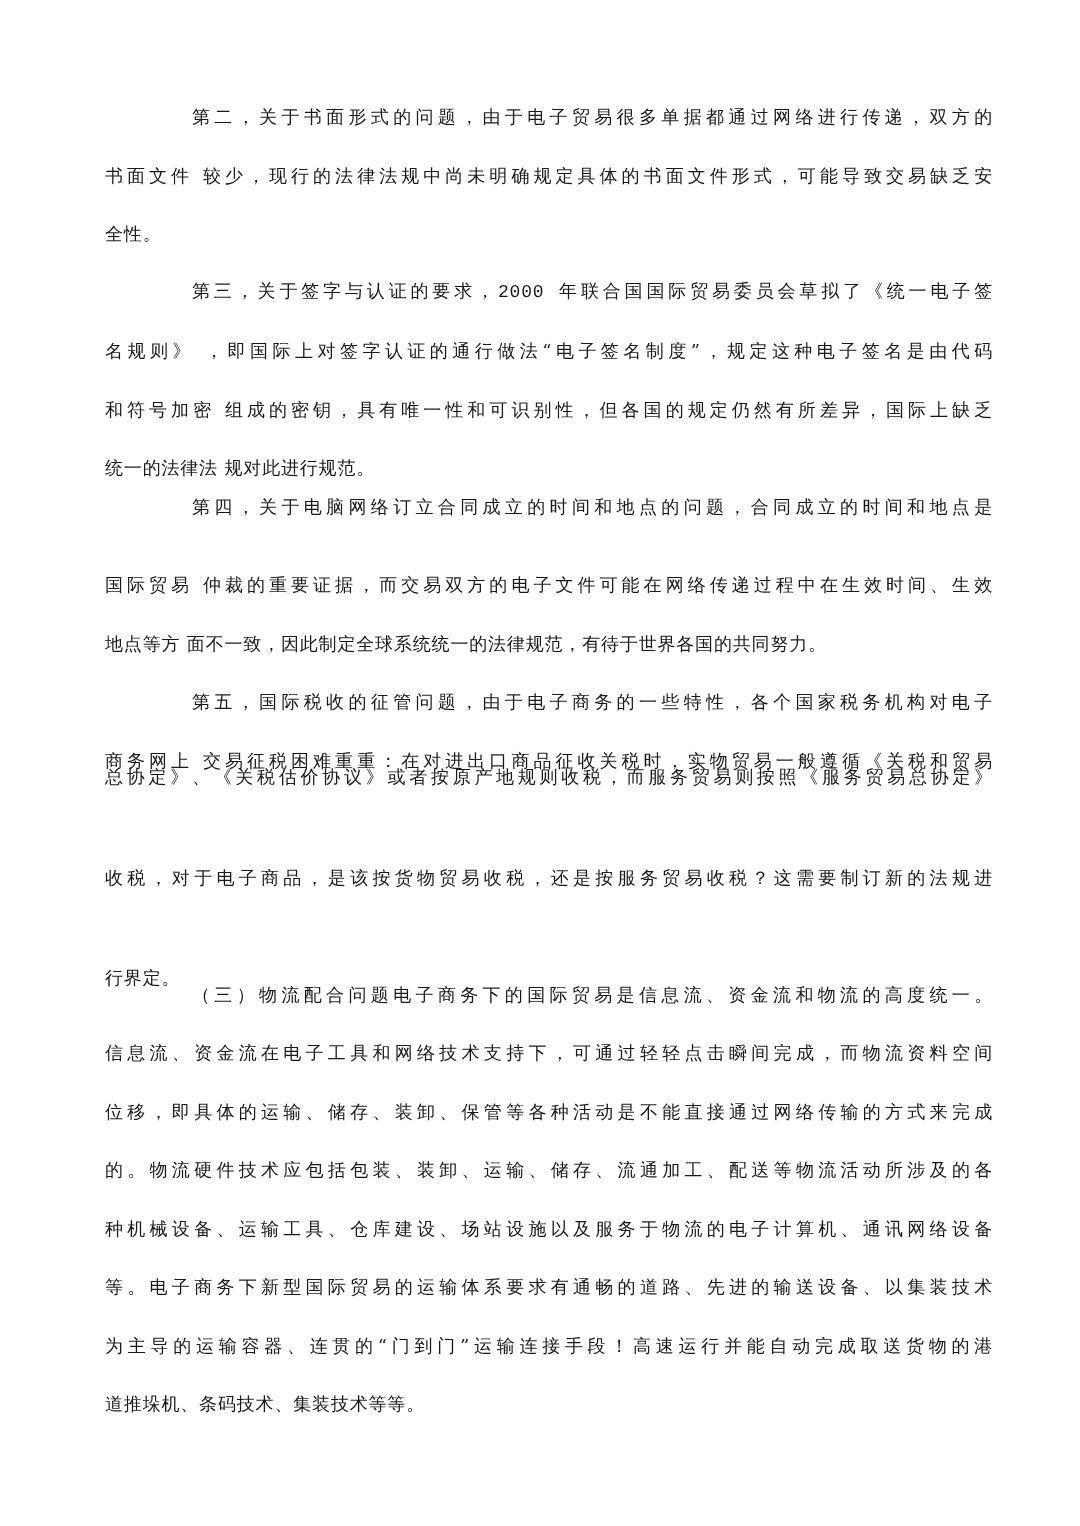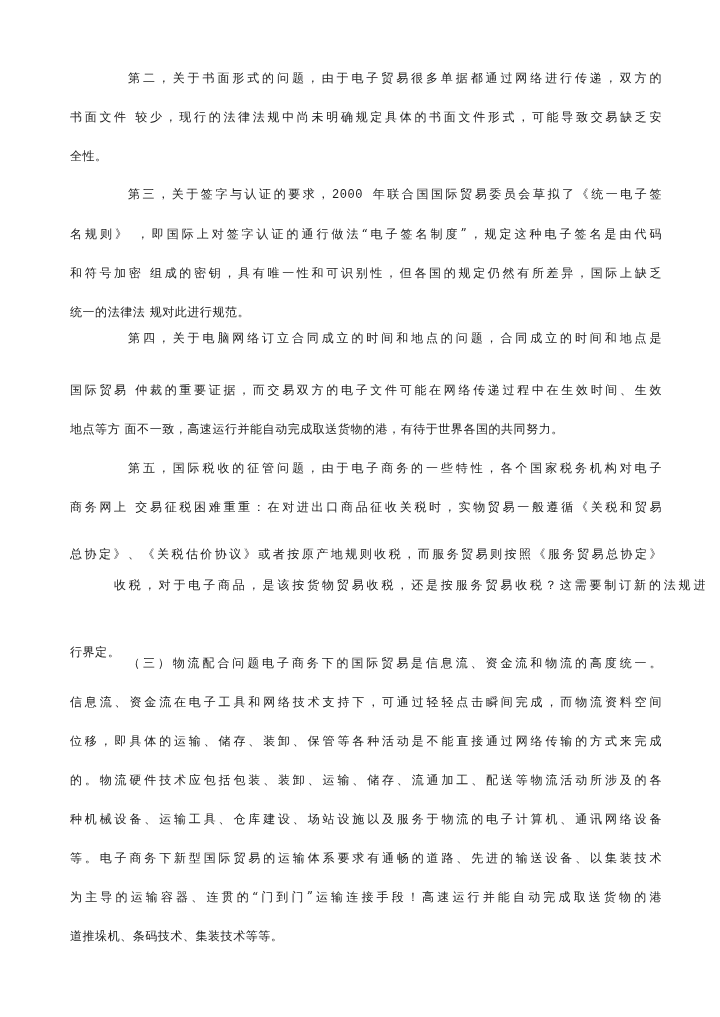--- a/index.html
+++ b/index.html
@@ -57,28 +57,28 @@
   <div>
     <div class="line indent" style="top:185px;font-family:Liberation Mono, monospace;">第三，关于签字与认证的要求，2000 年联合国国际贸易委员会草拟了《统一电子签</div>
     <div class="line" style="top:224px;">名规则》  ，即国际上对签字认证的通行做法“电子签名制度”，规定这种电子签名是由代码</div>
     <div class="line" style="top:263px;">和符号加密  组成的密钥，具有唯一性和可识别性，但各国的规定仍然有所差异，国际上缺乏</div>
     <div class="line short" style="top:302px;">统一的法律法  规对此进行规范。</div>
   </div>
 
   <div>
     <div class="line indent" style="top:328px;">第四，关于电脑网络订立合同成立的时间和地点的问题，合同成立的时间和地点是</div>
     <div class="line" style="top:380px;">国际贸易  仲裁的重要证据，而交易双方的电子文件可能在网络传递过程中在生效时间、生效</div>
-    <div class="line short" style="top:419px;">地点等方  面不一致，高速运行并能自动完成取送货物的港，有待于世界各国的共同努力。</div>
+    <div class="line short" style="top:419px;">地点等方  面不一致，因此制定全球系统统一的法律规范，有待于世界各国的共同努力。</div>
   </div>
 
   <div>
     <div class="line indent" style="top:458px;">第五，国际税收的征管问题，由于电子商务的一些特性，各个国家税务机构对电子</div>
     <div class="line" style="top:497px;">商务网上  交易征税困难重重：在对进出口商品征收关税时，实物贸易一般遵循《关税和贸易</div>
-    <div class="line" style="top:544px;">总协定》、《关税估价协议》或者按原产地规则收税，而服务贸易则按照《服务贸易总协定》</div>
-    <div class="line" style="top:575px;margin-left:44px;">收税，对于电子商品，是该按货物贸易收税，还是按服务贸易收税？这需要制订新的法规进</div>
+    <div class="line" style="top:508px;">总协定》、《关税估价协议》或者按原产地规则收税，而服务贸易则按照《服务贸易总协定》</div>
+    <div class="line" style="top:575px;">收税，对于电子商品，是该按货物贸易收税，还是按服务贸易收税？这需要制订新的法规进</div>
     <div class="line short" style="top:642px;">行界定。</div>
   </div>
 
   <div>
     <div class="line indent" style="top:653px;">（三）物流配合问题电子商务下的国际贸易是信息流、资金流和物流的高度统一。</div>
     <div class="line" style="top:692px;">信息流、资金流在电子工具和网络技术支持下，可通过轻轻点击瞬间完成，而物流资料空间</div>
     <div class="line" style="top:731px;">位移，即具体的运输、储存、装卸、保管等各种活动是不能直接通过网络传输的方式来完成</div>
     <div class="line" style="top:770px;">的。物流硬件技术应包括包装、装卸、运输、储存、流通加工、配送等物流活动所涉及的各</div>
     <div class="line" style="top:809px;">种机械设备、运输工具、仓库建设、场站设施以及服务于物流的电子计算机、通讯网络设备</div>
     <div class="line" style="top:848px;">等。电子商务下新型国际贸易的运输体系要求有通畅的道路、先进的输送设备、以集装技术</div>

